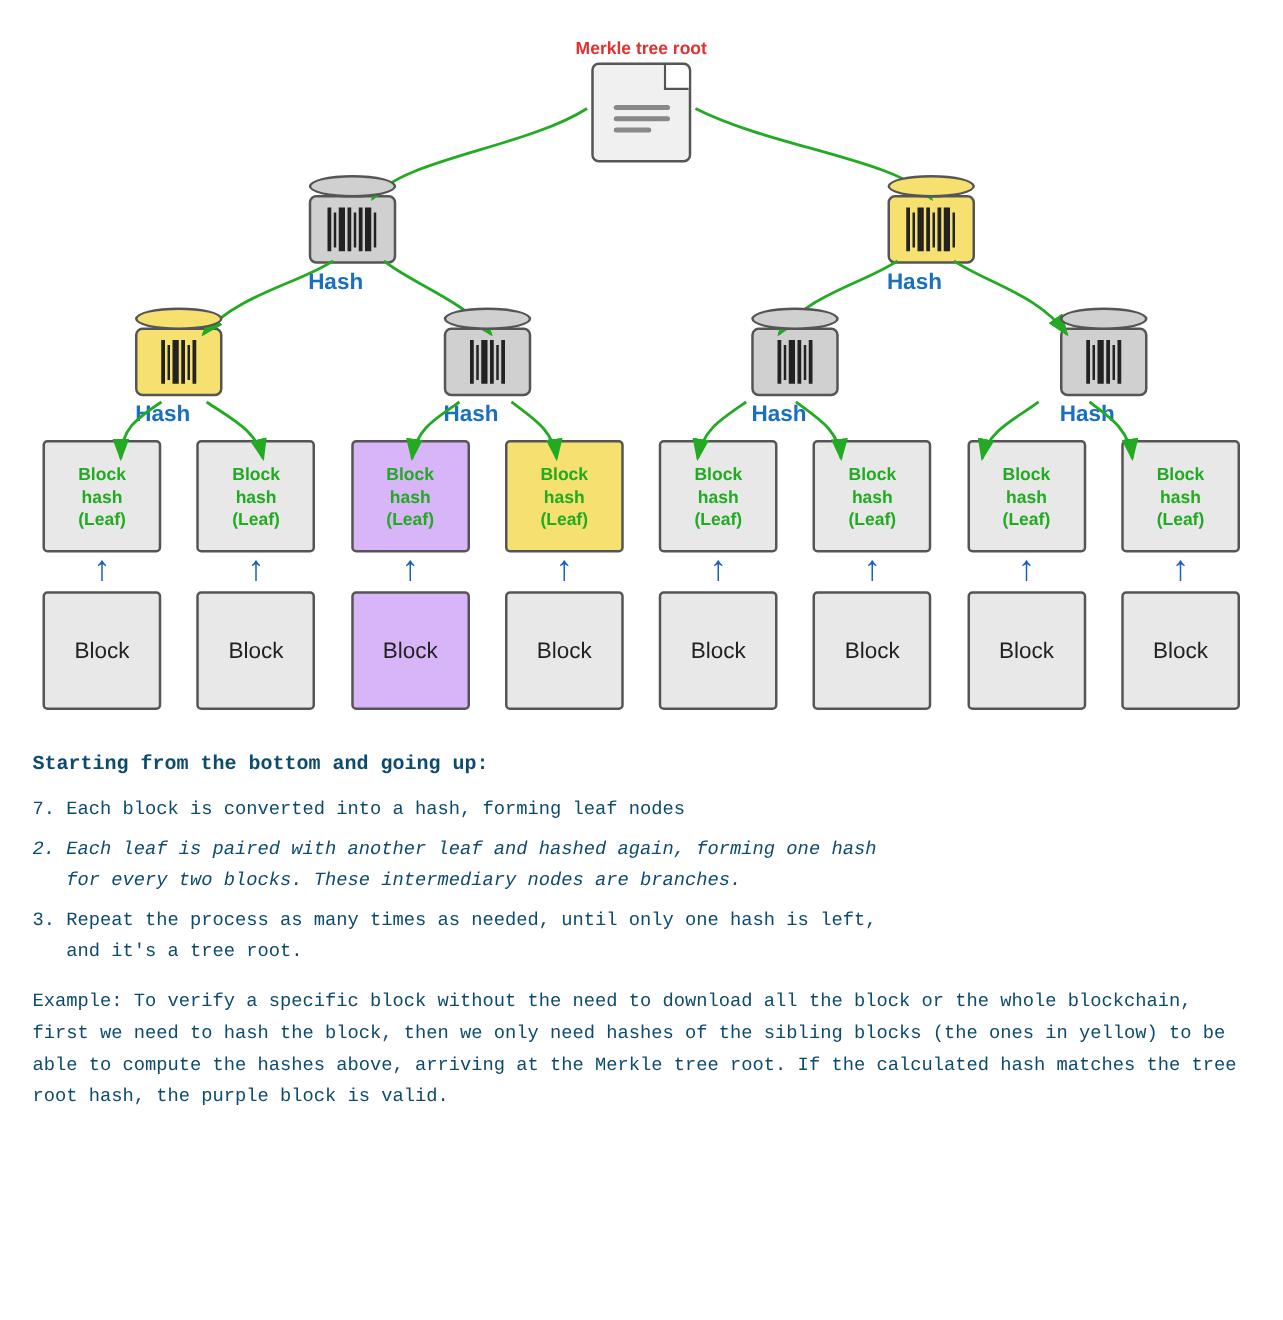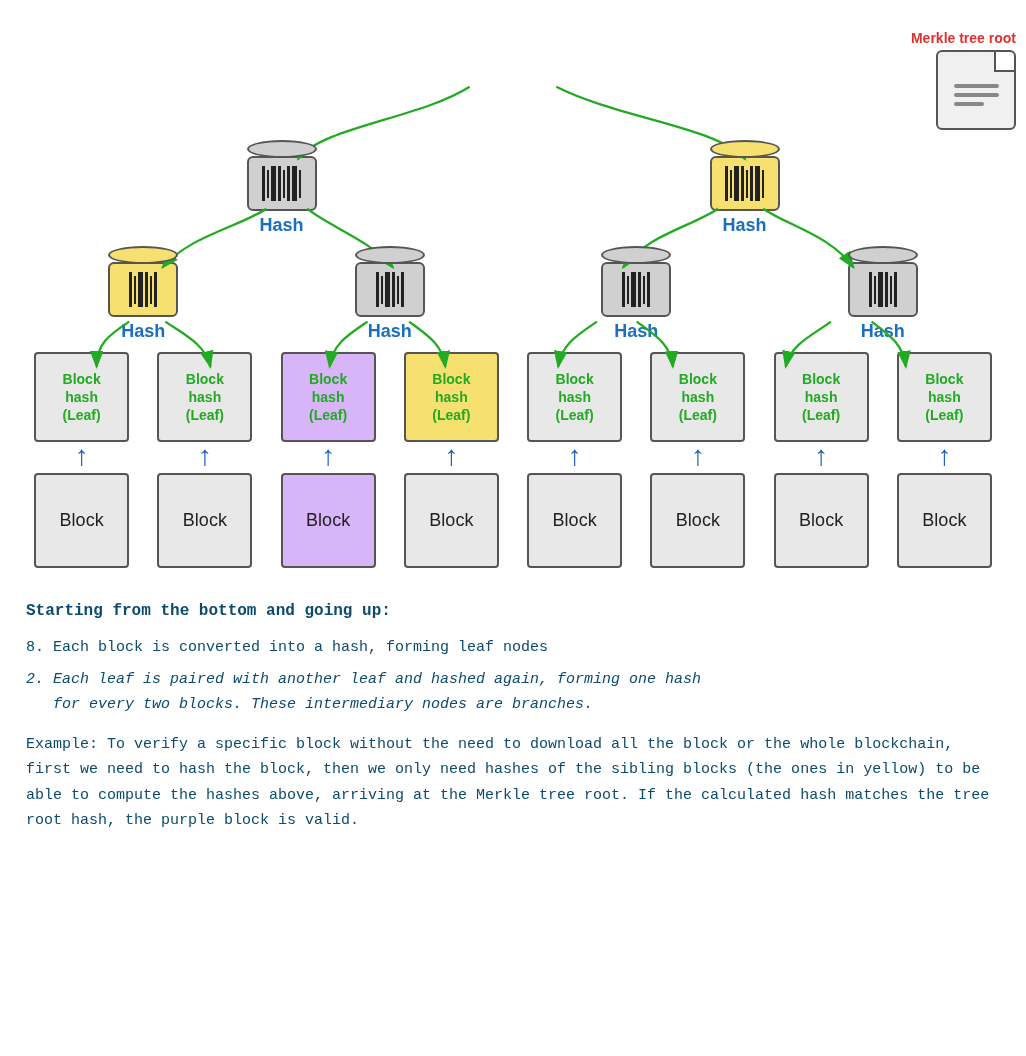--- a/index.html
+++ b/index.html
@@ -165,21 +165,21 @@
       color: #e03030;
       text-align: center;
       margin-bottom: 4px;
       font-weight: bold;
     }
 
     
     .row0 { 
       display: flex;
       flex-direction: column;
-      align-items: flex-end;
+      align-items: center;
       margin-top: 10px;
       margin-bottom: 0px;
     }
     .row1 { 
       display: flex;
       justify-content: space-around;
       align-items: flex-end;
       margin-top: 10px;
       padding: 0 40px;
     }
@@ -201,21 +201,21 @@
       display: flex;
       justify-content: space-around;
       align-items: center;
       margin-top: 0px;
       padding: 0 10px;
     }
 
     .col-item {
       display: flex;
       flex-direction: column;
-      align-items: center;
+      align-items: flex-start;
     }
 
     
     .text-section {
       padding: 10px 16px;
       font-family: 'Courier New', Courier, monospace;
       font-size: 15px;
       line-height: 1.7;
       color: #0c4a6e;
     }
@@ -473,25 +473,29 @@
 
     <path d="M 900 345 C 920 360, 935 370, 938 395" class="green-arrow" marker-end="url(#arrowhead-green)"></path>
   </svg>
 
 </div>
 
 <div class="text-section">
   <p class="heading">Starting from the bottom and going up:</p>
   <ol>
     <li>
-      <span>8. Each block is converted into a hash, forming leaf nodes</span>
+      <span>7. Each block is converted into a hash, forming leaf nodes</span>
     </li>
     <li style="margin-bottom:6px;font-style:italic;">
       2. Each leaf is paired with another leaf and hashed again, forming one hash<br>
       &nbsp;&nbsp;&nbsp;for every two blocks. These intermediary nodes are branches.
+    </li>
+    <li>
+      3. Repeat the process as many times as needed, until only one hash is left,<br>
+      &nbsp;&nbsp;&nbsp;and it's a tree root.
     </li>
   </ol>
   <p class="example">Example: To verify a specific block without the need to download all the block
 or the whole blockchain, first we need to hash the block, then we only need
 hashes of the sibling blocks (the ones in yellow) to be able to compute the hashes
 above, arriving at the Merkle tree root. If the calculated hash matches the tree
 root hash, the purple block is valid.</p>
 </div>
 
 </body></html>

